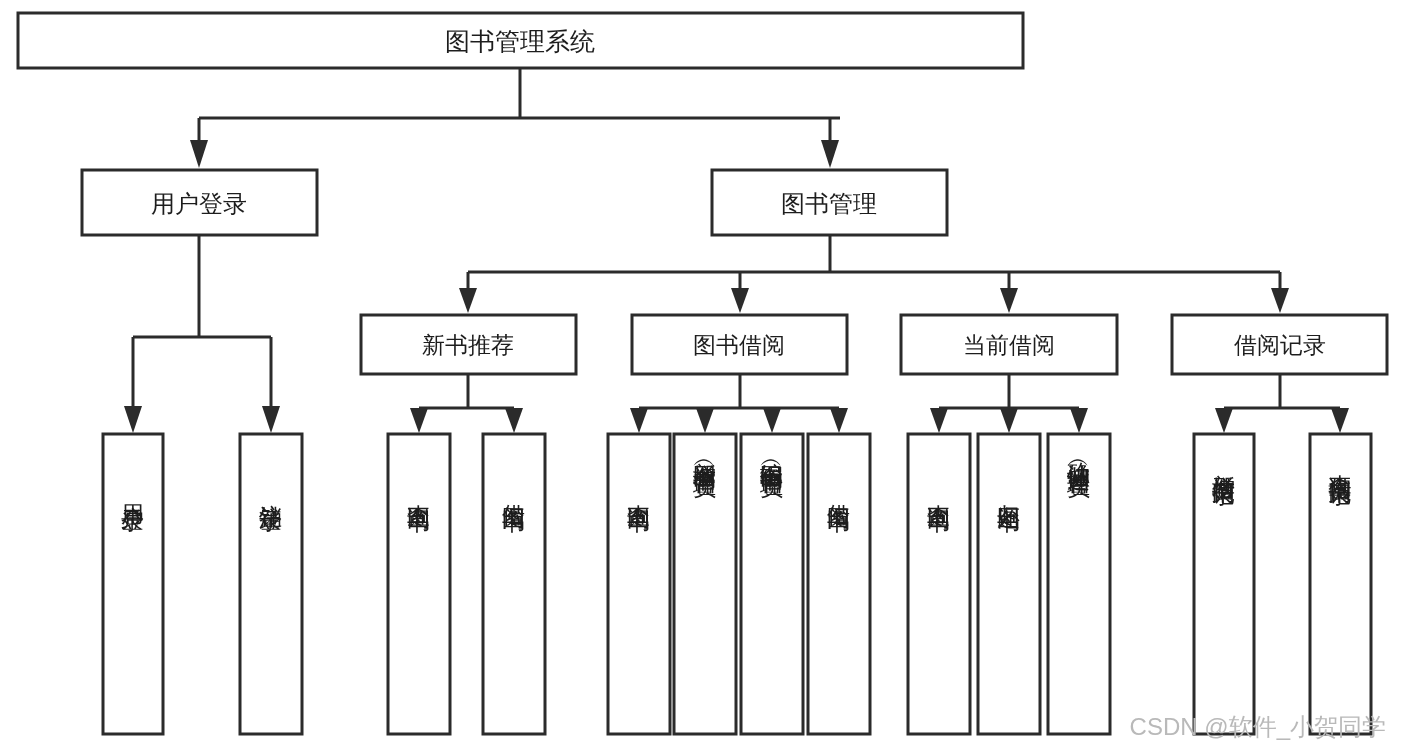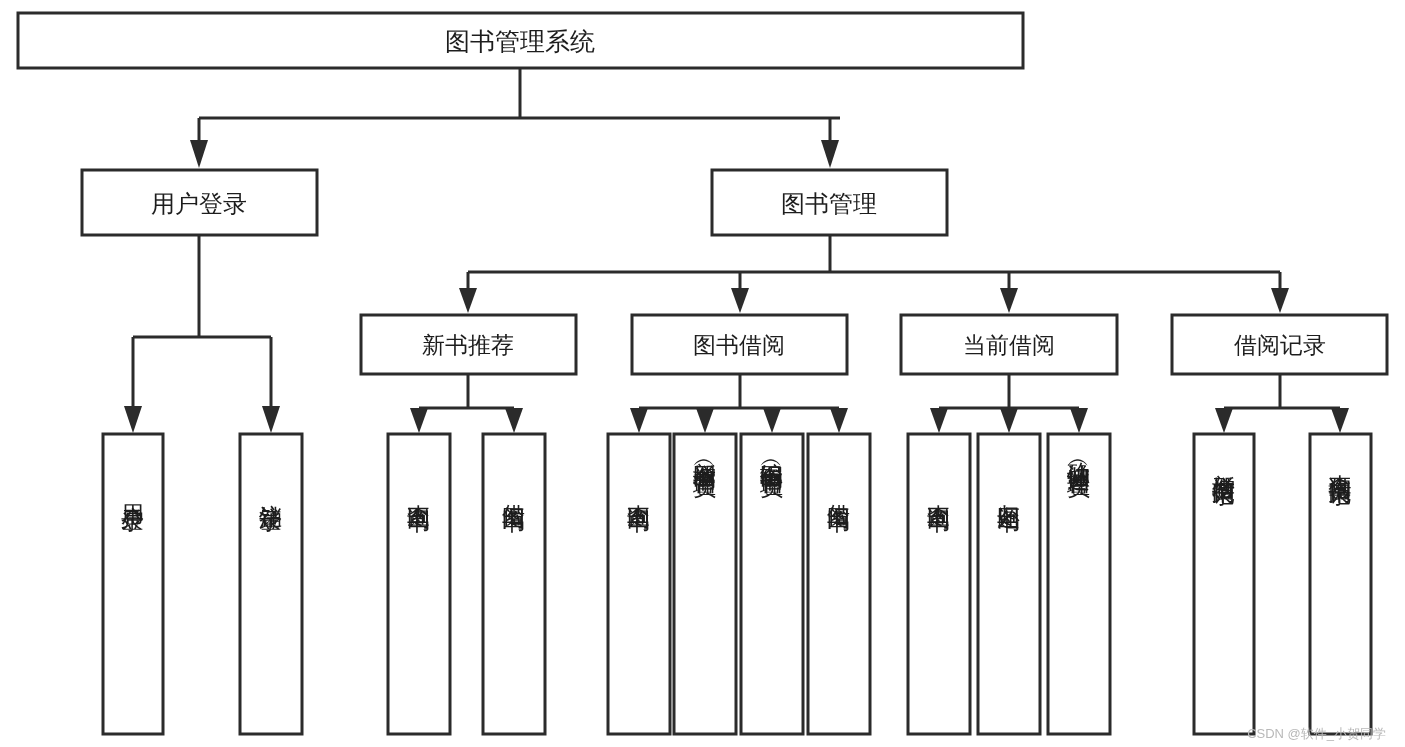--- a/index.html
+++ b/index.html
@@ -25,21 +25,21 @@
   }
   .vnode-wrap{
     position:absolute;display:flex;align-items:flex-start;justify-content:center;
     box-sizing:border-box;pointer-events:none;
   }
   .connector{stroke:#2b2b2b;stroke-width:3;fill:none;stroke-linecap:butt;}
   .arrow-head{fill:#2b2b2b;stroke:none;}
   .watermark{
     position:absolute;right:8px;bottom:4px;
     font-family:"Liberation Sans","DejaVu Sans",sans-serif;
-    font-size:13px;color:#b9b9b9;white-space:nowrap;user-select:none;
+    font-size:24px;color:#b9b9b9;white-space:nowrap;user-select:none;
   }
 </style>
 </head>
 <body>
 
 <div id="diagram-root">
 
   <svg class="diagram" viewBox="0 0 1405 747" xmlns="http://www.w3.org/2000/svg">
 
     <g>

